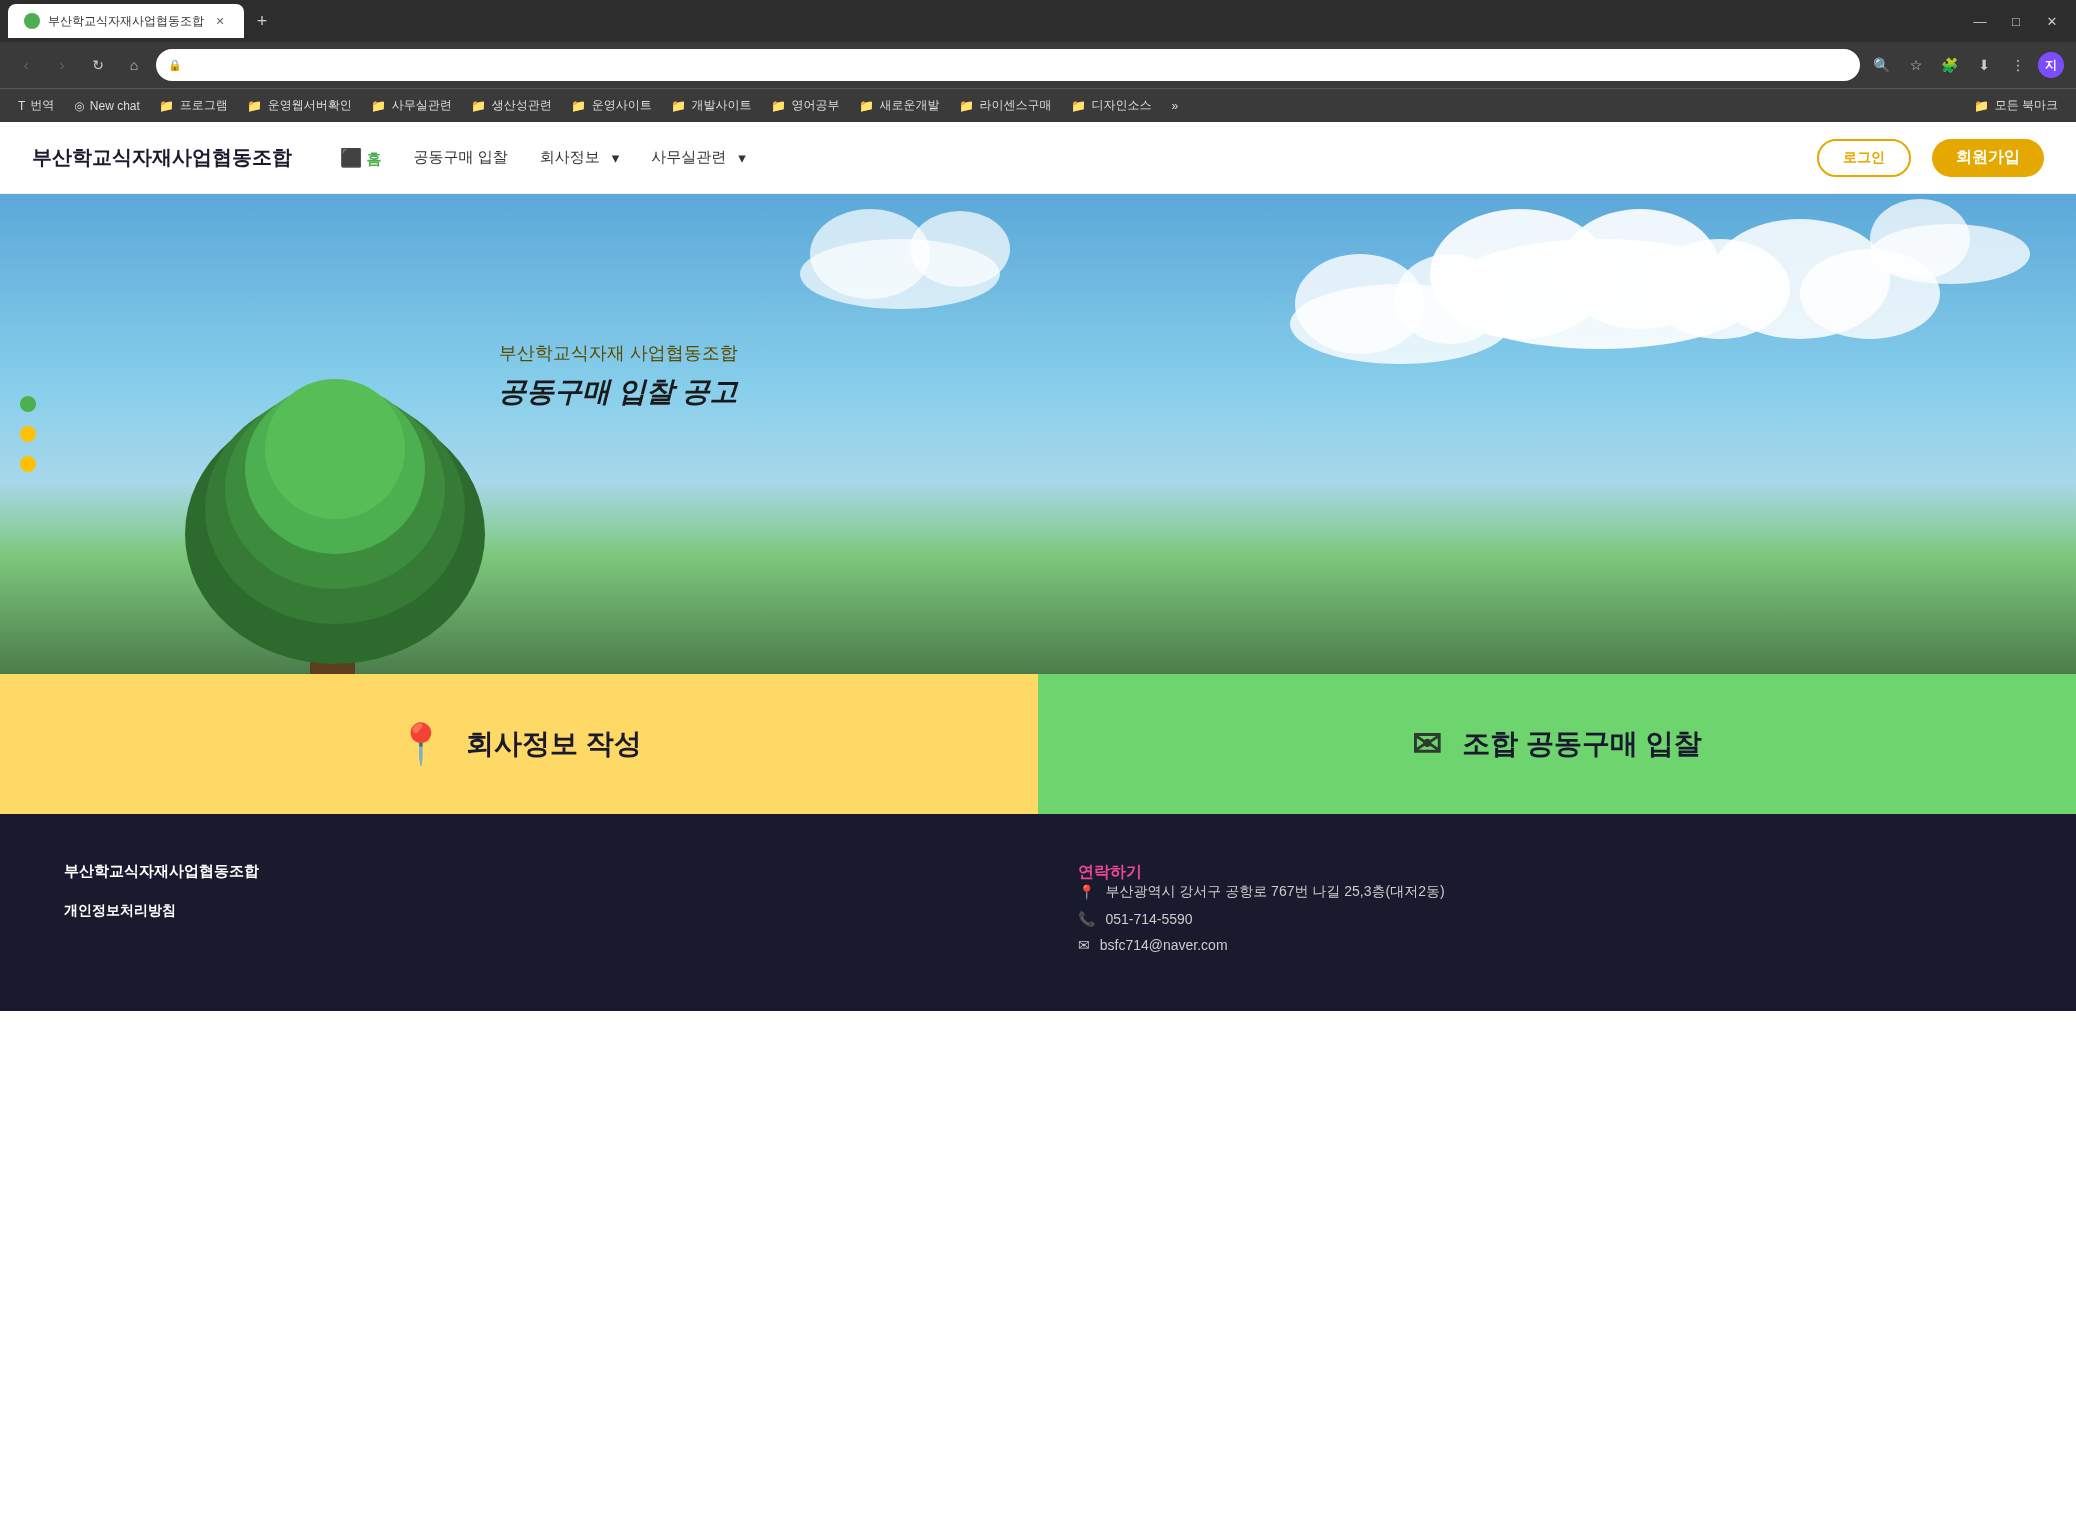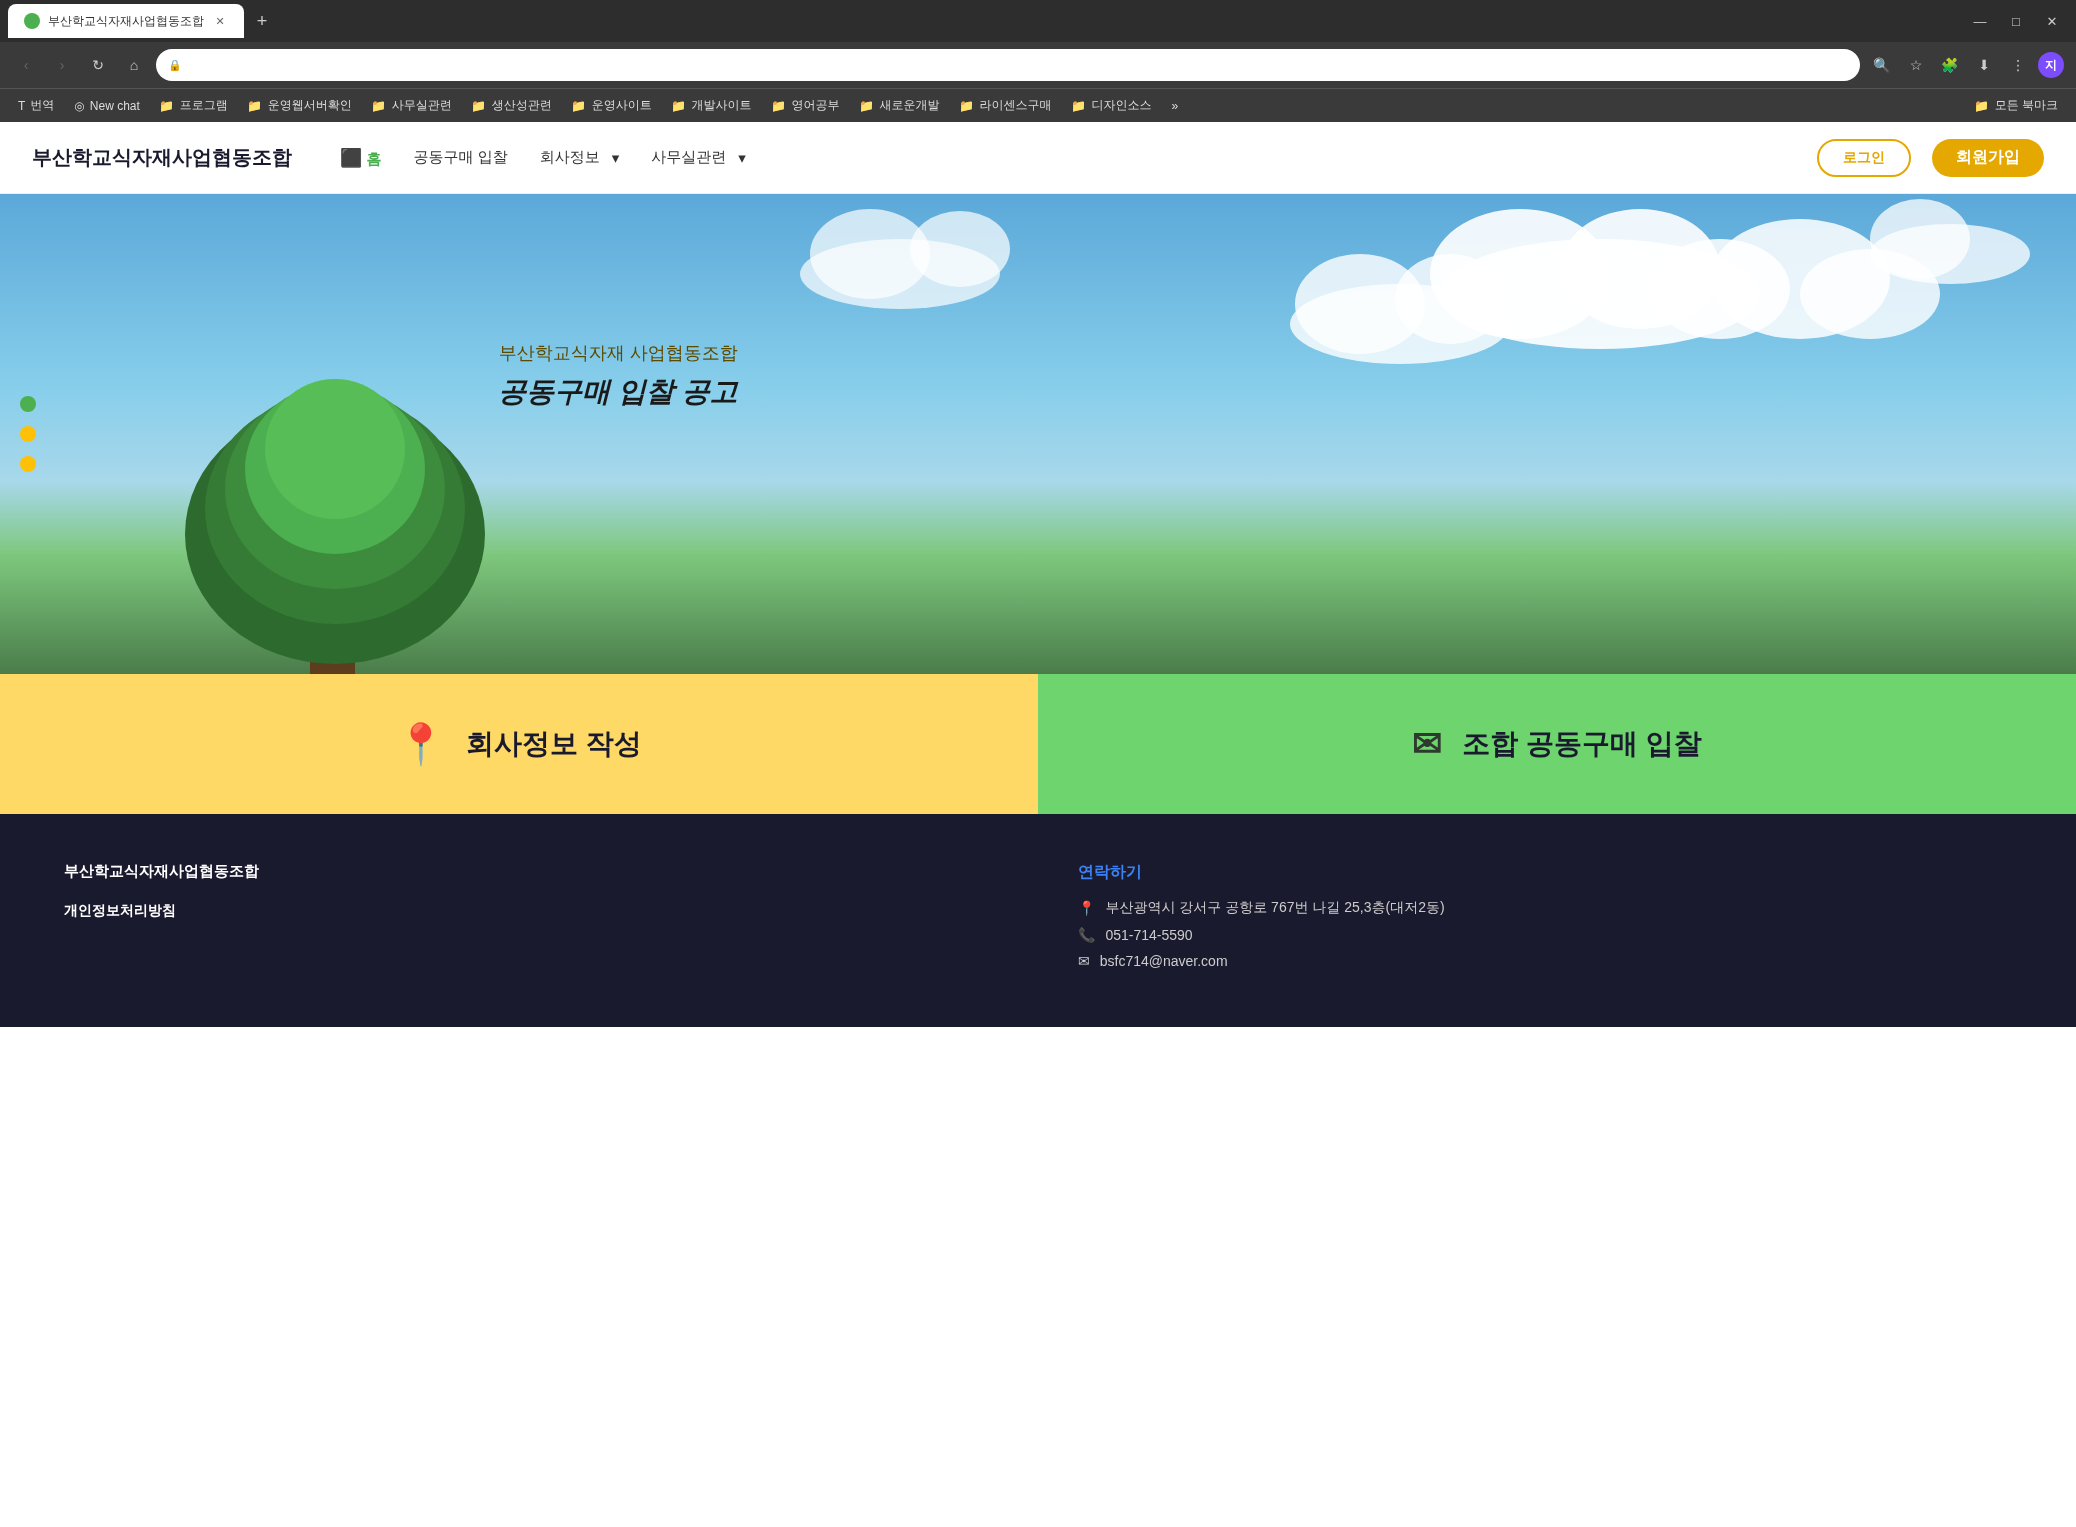--- a/index.html
+++ b/index.html
@@ -358,24 +358,23 @@
     .footer-link {
       color: #fff;
       font-size: 14px;
       font-weight: bold;
       text-decoration: none;
     }
     .footer-right {
       flex: 1;
     }
     .footer-contact-title {
-      color: #3b82f6;
+      color: #ec4899;
       font-size: 16px;
       font-weight: bold;
-      margin-bottom: 16px;
     }
     .footer-contact-item {
       display: flex;
       align-items: center;
       gap: 10px;
       margin-bottom: 10px;
       font-size: 14px;
       color: #ccc;
     }
     .footer-contact-icon {

